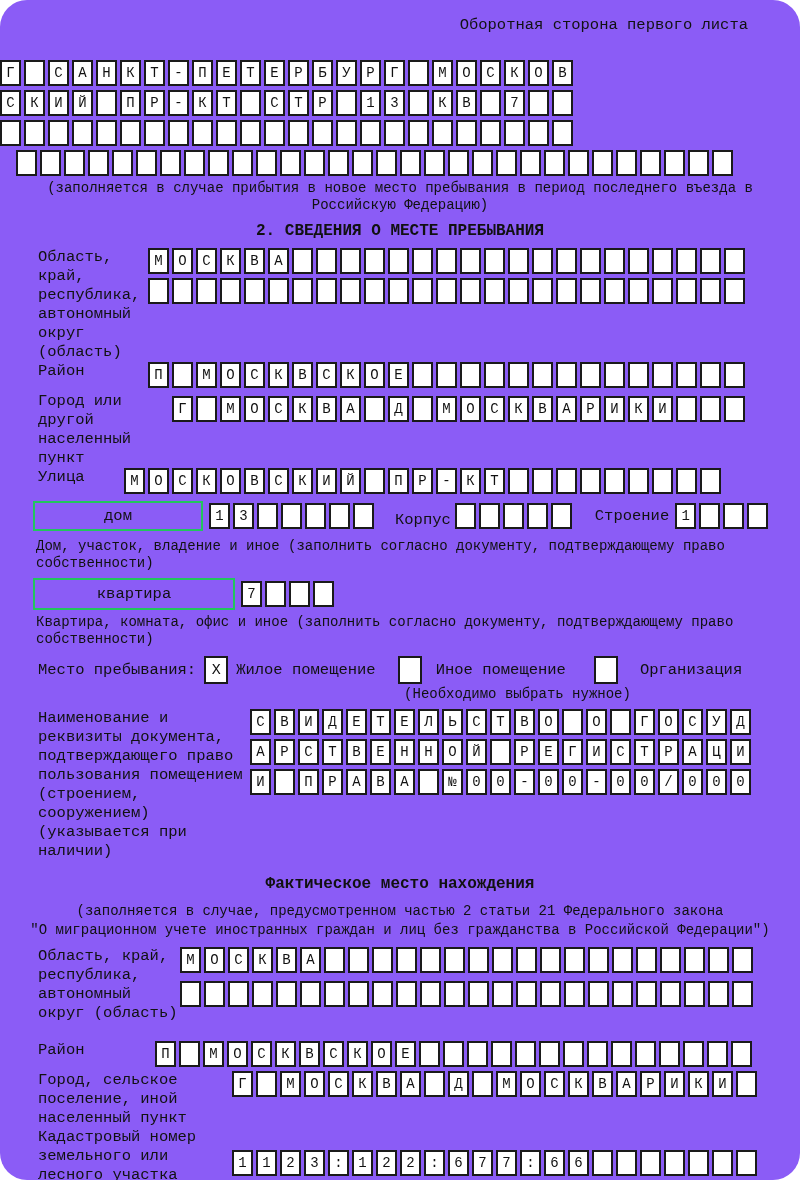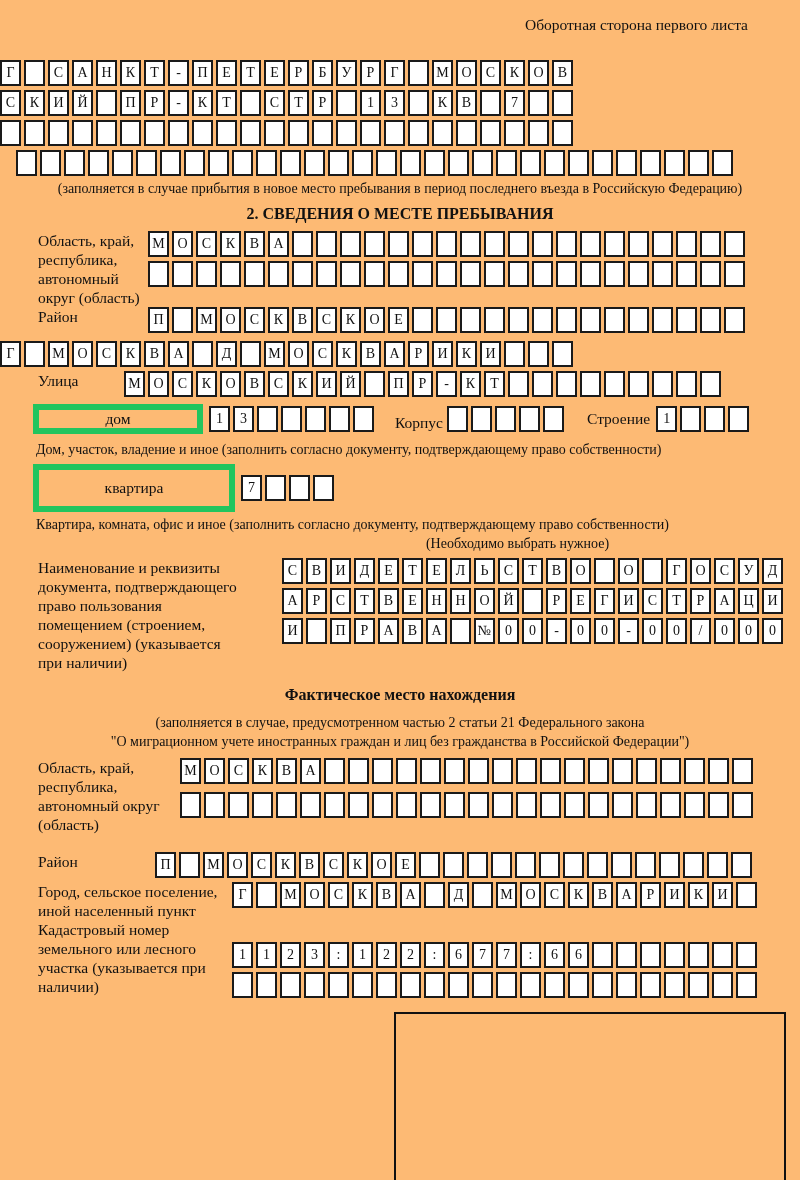--- a/index.html
+++ b/index.html
@@ -1,35 +1,35 @@
 <!DOCTYPE html>
 <html><head>
 <meta charset="utf-8">
 <style>
   * { box-sizing: border-box; }
   html, body { margin: 0; padding: 0; background: #ffffff; }
   .page {
-    width: 800px; height: 1180px; background: #fdba74; color: #111;
-    font-family: Liberation Serif, serif;
-    padding-top: 16px; overflow: hidden; position: relative;
+    width: 800px; height: 1180px; background: #8b5cf6; color: #111;
+    font-family: Liberation Mono, monospace;
+    padding-top: 16px; overflow: hidden; position: relative; border-radius: 27px;
   }
   .hdr { text-align: right; padding-right: 52px; font-size: 15.5px; margin-bottom: 26px; }
   .frow { display: flex; align-items: flex-start; }
   .lbl { font-size: 15.5px; line-height: 19px; padding-left: 38px; flex-shrink: 0; }
   .cellcol { display: flex; flex-direction: column; }
   .cells { display: flex; margin-bottom: 4px; }
   .cell {
     width: 21px; height: 26px; border: 2px solid #1a1a1a; margin-right: 3px;
     display: inline-flex; align-items: center; justify-content: center;
     font-size: 14px; flex-shrink: 0; background: #fff;
   }
   .note { font-size: 14px; text-align: center; margin: 2px 20px 0 20px; line-height: 17px; }
   .sec-title { font-weight: bold; font-size: 16px; text-align: center; margin: 8px 0 8px 0; }
   .bigbox {
-    border: 6px solid #22c55e; height: 30px; display: inline-flex;
+    border: 2px solid #22c55e; height: 30px; display: inline-flex;
     align-items: center; justify-content: center; font-size: 15.5px; flex-shrink: 0;
   }
   .inline-lbl { font-size: 15.5px; line-height: 28px; flex-shrink: 0; }
   .chk {
     width: 24px; height: 28px; border: 2px solid #1a1a1a; display: inline-flex;
     align-items: center; justify-content: center; font-size: 15px; flex-shrink: 0; background:#fff;
   }
   .stamp-wrap { width: 404px; margin-left: auto; margin-right: 8px; margin-top: 10px; }
   .stamp-box { width: 392px; height: 172px; border: 2px solid #111; margin: 0 auto; }
   .mb2 { margin-bottom: 2px; }
@@ -244,20 +244,21 @@
         <span class="cell"></span>
         <span class="cell"></span>
         <span class="cell"></span>
         <span class="cell"></span>
         <span class="cell"></span>
         <span class="cell"></span>
       </div>
   </div>
 
   <div class="frow">
+    <div class="lbl" style="width:172px;">Город или другой населенный пункт</div>
     <div class="cells" style="margin-top:4px;">
         <span class="cell">Г</span>
         <span class="cell"></span>
         <span class="cell">М</span>
         <span class="cell">О</span>
         <span class="cell">С</span>
         <span class="cell">К</span>
         <span class="cell">В</span>
         <span class="cell">А</span>
         <span class="cell"></span>
@@ -333,33 +334,42 @@
     <div class="cells" style="margin:0;">
         <span class="cell">1</span>
         <span class="cell"></span>
         <span class="cell"></span>
         <span class="cell"></span>
       </div>
   </div>
   <div class="note" style="text-align:left; margin-left:36px;">Дом, участок, владение и иное (заполнить согласно документу, подтверждающему право собственности)</div>
 
   <div class="frow" style="padding-left:33px; align-items:center; margin:6px 0 4px 0;">
-    <div class="bigbox" style="width:202px; height:48px;">квартира</div>
+    <div class="bigbox" style="width:202px; height:32px;">квартира</div>
     <div class="cells" style="margin:0 0 0 6px;">
         <span class="cell">7</span>
         <span class="cell"></span>
         <span class="cell"></span>
         <span class="cell"></span>
       </div>
   </div>
   <div class="note" style="text-align:left; margin-left:36px;">Квартира, комната, офис и иное (заполнить согласно документу, подтверждающему право собственности)</div>
 
+  <div class="frow" style="padding-left:38px; align-items:center; margin-top:8px;">
+    <div class="inline-lbl">Место пребывания:</div>
+    <span class="chk" style="margin-left:8px;">X</span>
+    <div class="inline-lbl" style="margin-left:8px;">Жилое помещение</div>
+    <span class="chk" style="margin-left:22px;"></span>
+    <div class="inline-lbl" style="margin-left:14px;">Иное помещение</div>
+    <span class="chk" style="margin-left:28px;"></span>
+    <div class="inline-lbl" style="margin-left:22px;">Организация</div>
+  </div>
   <div class="note" style="text-align:center; margin-left:255px;">(Необходимо выбрать нужное)</div>
 
-  <div class="frow" style="margin-top:6px;gap:32px;">
+  <div class="frow" style="margin-top:6px;">
     <div class="lbl" style="width:250px; padding-right:6px;">Наименование и реквизиты документа, подтверждающего право пользования помещением (строением, сооружением) (указывается при наличии)</div>
     <div class="cellcol">
       <div class="cells">
           <span class="cell">С</span>
           <span class="cell">В</span>
           <span class="cell">И</span>
           <span class="cell">Д</span>
           <span class="cell">Е</span>
           <span class="cell">Т</span>
           <span class="cell">Е</span>

